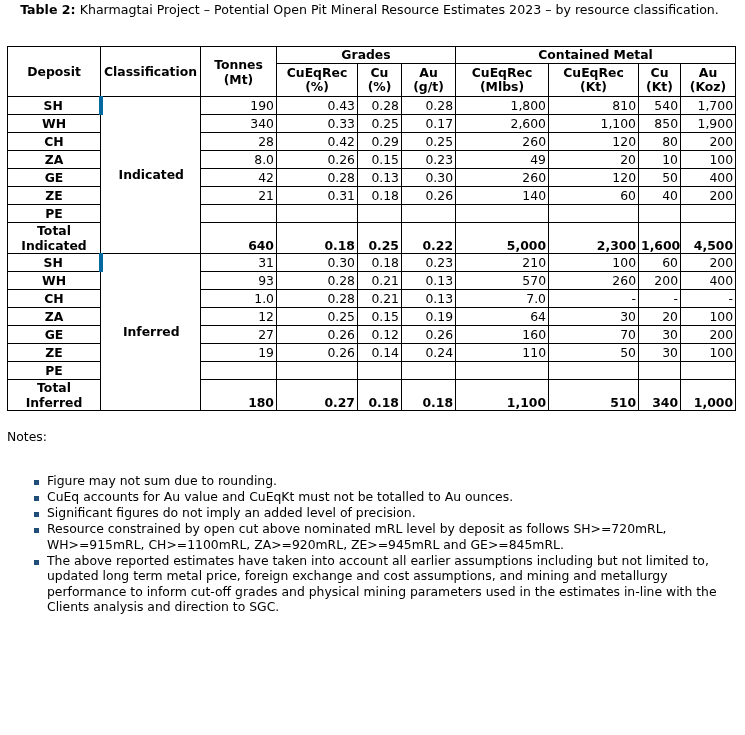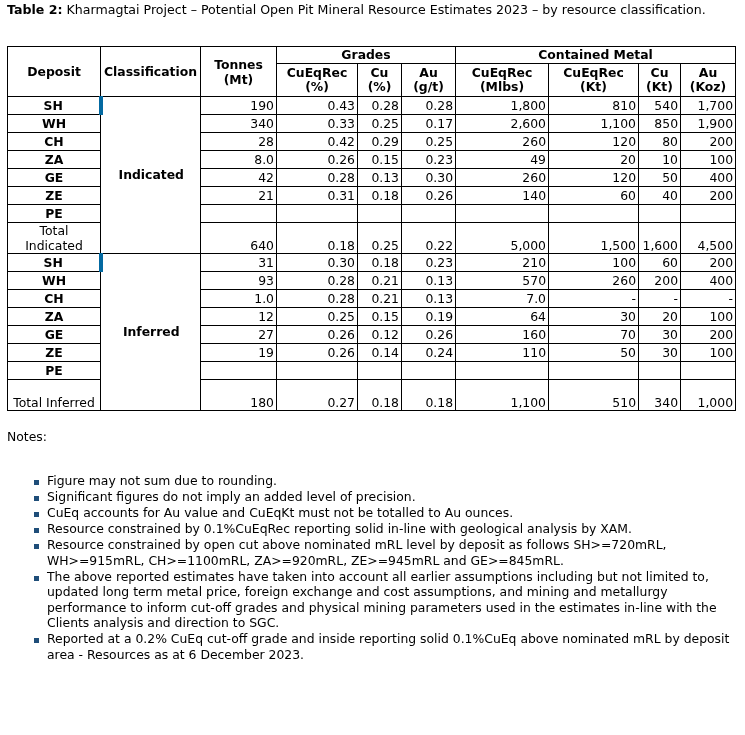--- a/index.html
+++ b/index.html
@@ -3,40 +3,40 @@
   <meta charset="utf-8">
   <style>
     html, body { margin: 0; padding: 0; background: #ffffff; }
     body {
       width: 745px; height: 735px; overflow: hidden; position: relative;
       font-family: "DejaVu Sans", "Liberation Sans", sans-serif;
       color: #000; font-size: 12.2px;
     }
     .caption {
       position: absolute; left: 7px; top: 2px; width: 725px;
-      line-height: 15px; font-size: 12.6px;
+      line-height: 15px; font-size: 12.6px; text-align: center;
     }
     .caption b { font-weight: bold; }
     table.res {
       position: absolute; left: 7px; top: 46px;
       border-collapse: collapse; table-layout: fixed;
       width: 728px;
     }
     table.res td, table.res th {
       border: 1px solid #000; padding: 0 2px; line-height: 14px;
       font-size: 12.4px; overflow: hidden; white-space: nowrap;
     }
     table.res th { font-weight: bold; text-align: center; }
     .hd1 th { height: 16px; }
     .hd2 th { height: 32px; line-height: 15px; }
     td.dep { font-weight: bold; text-align: center; height: 17px; }
     td.dep.firstrow { border-right: 4px solid #0369a1; }
     td.cls { font-weight: bold; text-align: center; vertical-align: middle; }
     td.num { text-align: right; padding-right: 1px; }
-    tr.total td { height: 30px; vertical-align: bottom; font-weight: normal; }
+    tr.total td { height: 30px; vertical-align: bottom; font-weight: bold; }
     tr.total td.dep { line-height: 15px; white-space: normal; }
     .notes-label { position: absolute; left: 7px; top: 429px; font-size: 12.4px; }
     ul.notes {
       position: absolute; left: 32px; top: 473px; width: 705px;
       margin: 0; padding: 0; list-style: none;
     }
     ul.notes li {
       position: relative; padding-left: 15px; line-height: 15.5px;
       font-size: 12.4px; margin-bottom: 0.5px;
     }
@@ -160,21 +160,21 @@
         <td class="num"></td>
         <td class="num"></td>
       </tr>
       <tr class="total">
         <td class="dep">Total Indicated</td>
         <td class="num">640</td>
         <td class="num">0.18</td>
         <td class="num">0.25</td>
         <td class="num">0.22</td>
         <td class="num">5,000</td>
-        <td class="num">1,500</td>
+        <td class="num">2,300</td>
         <td class="num">1,600</td>
         <td class="num">4,500</td>
       </tr>
       <tr>
         <td class="dep firstrow">SH</td>
         <td class="cls" rowspan="8">Inferred</td>
         <td class="num">31</td>
         <td class="num">0.30</td>
         <td class="num">0.18</td>
         <td class="num">0.23</td>
@@ -259,19 +259,17 @@
         <td class="num">510</td>
         <td class="num">340</td>
         <td class="num">1,000</td>
       </tr>
     </tbody>
 </table>
 
 <div class="notes-label">Notes:</div>
 <ul class="notes" id="notes-list">
     <li><span class="bullet" style="background: rgb(31, 78, 121);"></span><span>Figure may not sum due to rounding.</span></li>
+    <li><span class="bullet" style="background: rgb(31, 78, 121);"></span><span>CuEq accounts for Au value and CuEqKt must not be totalled to Au ounces.</span></li>
     <li><span class="bullet" style="background: rgb(31, 78, 121);"></span><span>Significant figures do not imply an added level of precision.</span></li>
-    <li><span class="bullet" style="background: rgb(31, 78, 121);"></span><span>CuEq accounts for Au value and CuEqKt must not be totalled to Au ounces.</span></li>
-    <li><span class="bullet" style="background: rgb(31, 78, 121);"></span><span>Resource constrained by 0.1%CuEqRec reporting solid in-line with geological analysis by XAM.</span></li>
     <li><span class="bullet" style="background: rgb(31, 78, 121);"></span><span>Resource constrained by open cut above nominated mRL level by deposit as follows SH&gt;=720mRL, WH&gt;=915mRL, CH&gt;=1100mRL, ZA&gt;=920mRL, ZE&gt;=945mRL and GE&gt;=845mRL.</span></li>
     <li><span class="bullet" style="background: rgb(31, 78, 121);"></span><span>The above reported estimates have taken into account all earlier assumptions including but not limited to, updated long term metal price, foreign exchange and cost assumptions, and mining and metallurgy performance to inform cut-off grades and physical mining parameters used in the estimates in-line with the Clients analysis and direction to SGC.</span></li>
-    <li><span class="bullet" style="background: rgb(31, 78, 121);"></span><span>Reported at a 0.2% CuEq cut-off grade and inside reporting solid 0.1%CuEq above nominated mRL by deposit area - Resources as at 6 December 2023.</span></li>
   </ul>
 
 </body></html>

